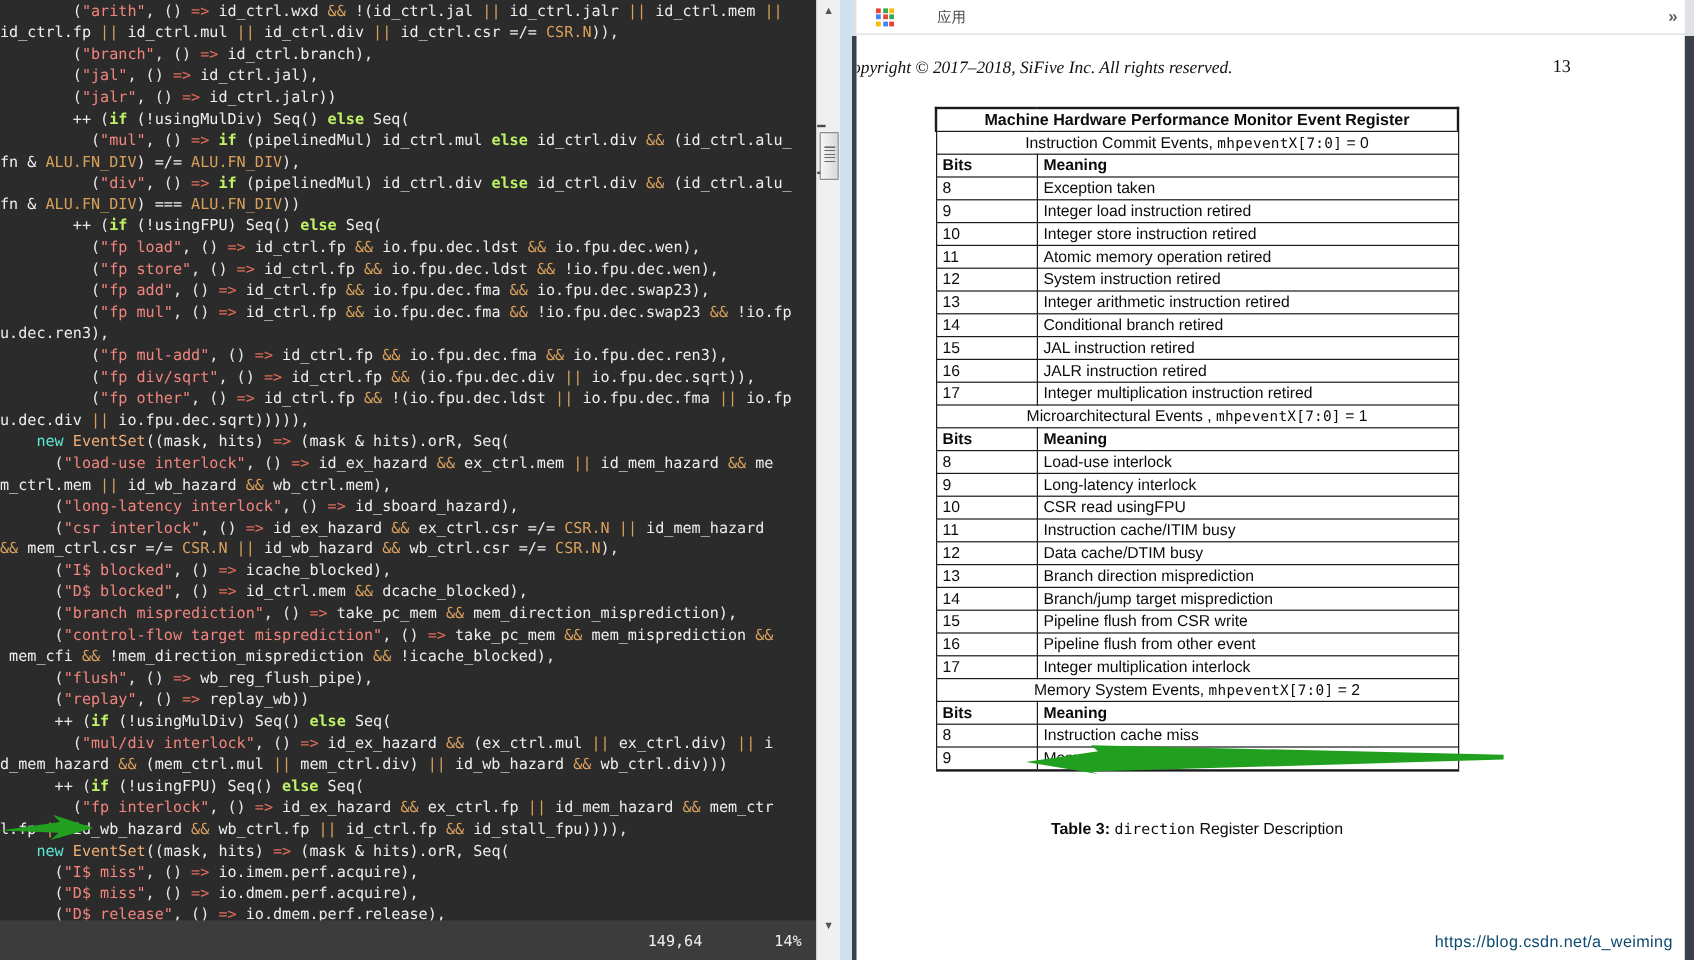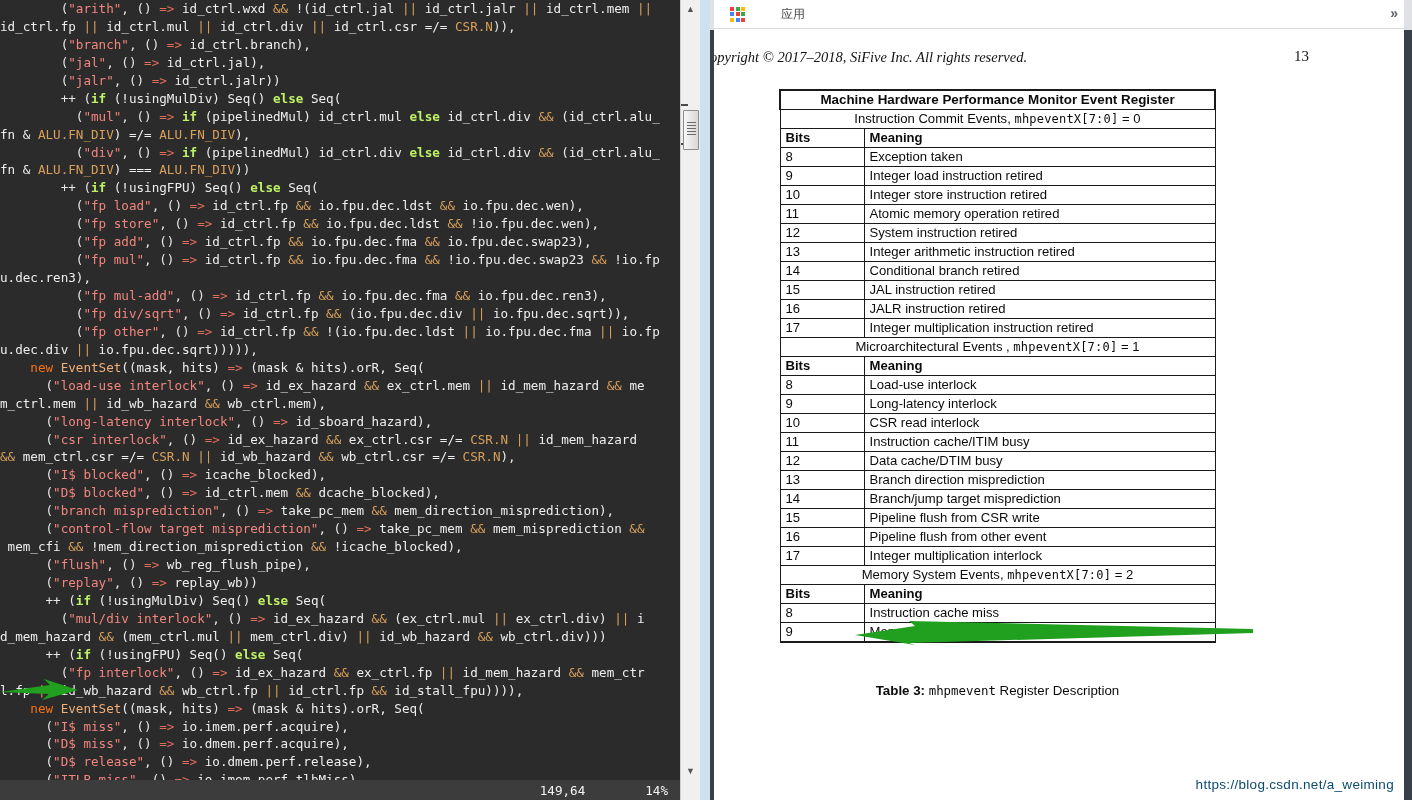--- a/index.html
+++ b/index.html
@@ -31,28 +31,28 @@
     color: #e8e8e8;
     letter-spacing: 0px;
   }
   #code .ln { display: block; height: 17.95px; }
   .s  { color: #f2867e; }   
   .kw { color: #bef264; font-weight: bold; }  
   .op { color: #d9a05b; }   
   .ar { color: #e06c5a; }   
   .id { color: #eeeeee; }   
   .cn { color: #d9a05b; margin-top: 44px; }   
-  .nw { color: #f97316; }   
+  .nw { color: #5eead4; }   
   .ev { color: #f2b079; }   
   .pn { color: #e8e8e8; }   
 
   
   #status-bar {
     position: absolute; left: 0; bottom: 0;
-    width: 680px; height: 20px;
+    width: 680px; height: 33px;
     background: #3c3c3c;
     color: #f2f2f2;
     font-family: "DejaVu Sans Mono", "Liberation Mono", monospace;
     font-size: 12.6px;
     display: flex; align-items: center; justify-content: flex-end;
   }
   #status-bar .pos { margin-right: 60px; }
   #status-bar .pct { margin-right: 12px; }
 
   
@@ -327,21 +327,21 @@
             <tr>
               <td class="bits">8</td>
               <td>Load-use interlock</td>
             </tr>
             <tr>
               <td class="bits">9</td>
               <td>Long-latency interlock</td>
             </tr>
             <tr>
               <td class="bits">10</td>
-              <td>CSR read interlock</td>
+              <td>CSR read usingFPU</td>
             </tr>
             <tr>
               <td class="bits">11</td>
               <td>Instruction cache/ITIM busy</td>
             </tr>
             <tr>
               <td class="bits">12</td>
               <td>Data cache/DTIM busy</td>
             </tr>
             <tr>
@@ -377,21 +377,21 @@
             </tr>
             <tr class="last">
               <td class="bits">9</td>
               <td>Memory-mapped I/O access</td>
             </tr>
           </tbody>
       </table>
 
       <div id="table-caption">
         <b>Table 3:</b>
-        <span class="mono">mhpmevent</span>
+        <span class="mono">direction</span>
         <span>Register Description</span>
       </div>
 
       <div id="watermark">https://blog.csdn.net/a_weiming</div>
     </div>
 
     <div id="browser-scroll-top"></div>
     <div id="browser-scroll"></div>
   </div>
 

